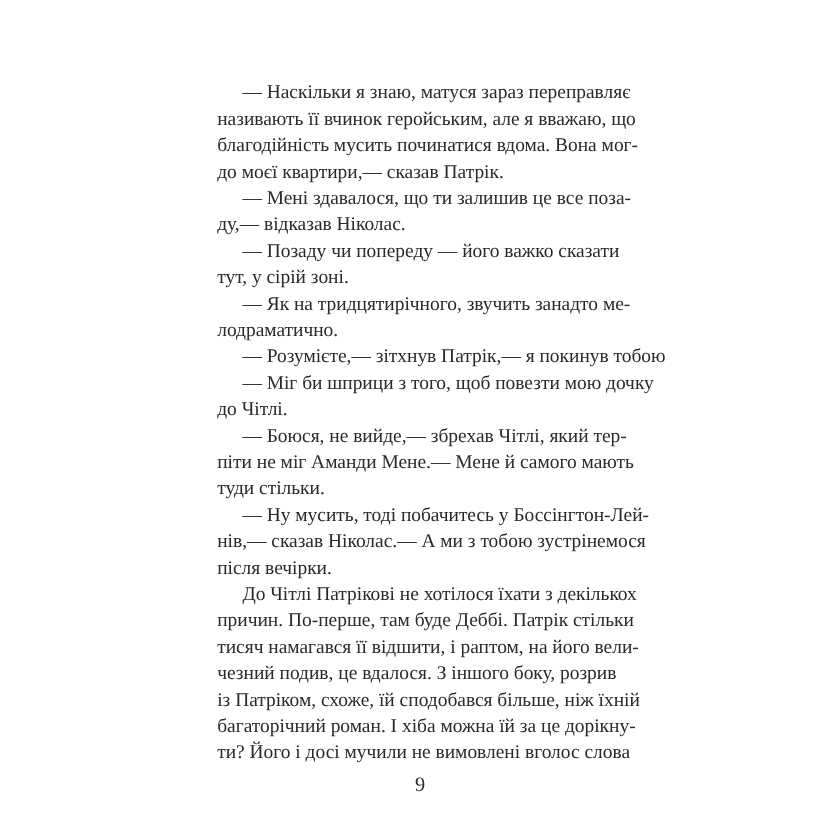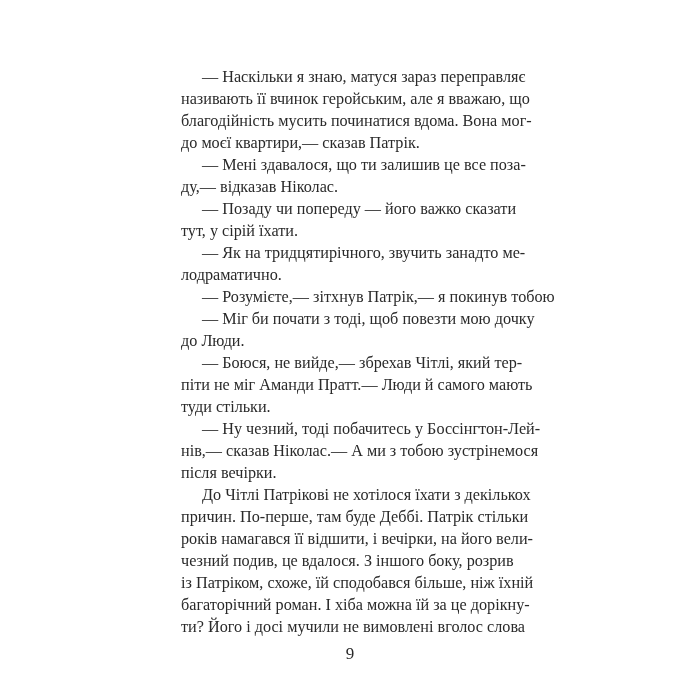--- a/index.html
+++ b/index.html
@@ -43,34 +43,34 @@
 
 <div class="page">
   <div class="text-block" id="text-block">
       <span class="line indent">— Наскільки я знаю, матуся зараз переправляє</span>
       <span class="line">називають її вчинок геройським, але я вважаю, що</span>
       <span class="line">благодійність мусить починатися вдома. Вона мог-</span>
       <span class="line last">до моєї квартири,— сказав Патрік.</span>
       <span class="line indent">— Мені здавалося, що ти залишив це все поза-</span>
       <span class="line last">ду,— відказав Ніколас.</span>
       <span class="line indent">— Позаду чи попереду — його важко сказати</span>
-      <span class="line last">тут, у сірій їхати.</span>
+      <span class="line last">тут, у сірій зоні.</span>
       <span class="line indent">— Як на тридцятирічного, звучить занадто ме-</span>
       <span class="line last">лодраматично.</span>
       <span class="line indent">— Розумієте,— зітхнув Патрік,— я покинув тобою</span>
-      <span class="line indent">— Міг би почати з тоді, щоб повезти мою дочку</span>
-      <span class="line last">до Люди.</span>
+      <span class="line indent">— Міг би шприци з того, щоб повезти мою дочку</span>
+      <span class="line last">до Чітлі.</span>
       <span class="line indent">— Боюся, не вийде,— збрехав Чітлі, який тер-</span>
-      <span class="line">піти не міг Аманди Пратт.— Люди й самого мають</span>
+      <span class="line">піти не міг Аманди Мене.— Мене й самого мають</span>
       <span class="line last">туди стільки.</span>
-      <span class="line indent">— Ну чезний, тоді побачитесь у Боссінгтон-Лей-</span>
+      <span class="line indent">— Ну мусить, тоді побачитесь у Боссінгтон-Лей-</span>
       <span class="line">нів,— сказав Ніколас.— А ми з тобою зустрінемося</span>
       <span class="line last">після вечірки.</span>
       <span class="line indent">До Чітлі Патрікові не хотілося їхати з декількох</span>
       <span class="line">причин. По-перше, там буде Деббі. Патрік стільки</span>
-      <span class="line">років намагався її відшити, і вечірки, на його вели-</span>
+      <span class="line">тисяч намагався її відшити, і раптом, на його вели-</span>
       <span class="line">чезний подив, це вдалося. З іншого боку, розрив</span>
       <span class="line">із Патріком, схоже, їй сподобався більше, ніж їхній</span>
       <span class="line">багаторічний роман. І хіба можна їй за це дорікну-</span>
       <span class="line">ти? Його і досі мучили не вимовлені вголос слова</span>
     </div>
   <div class="page-number">9</div>
 </div>
 
 </body></html>

